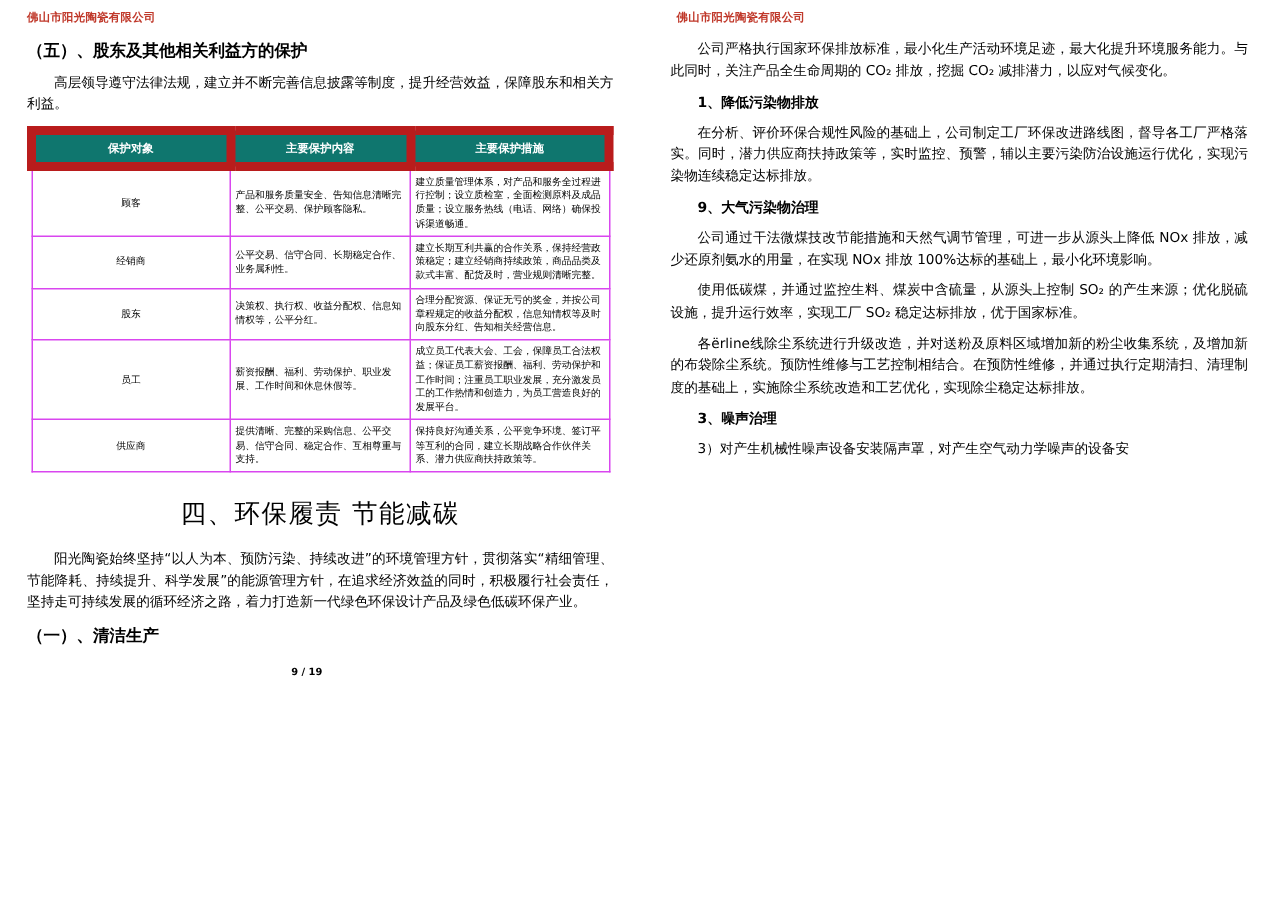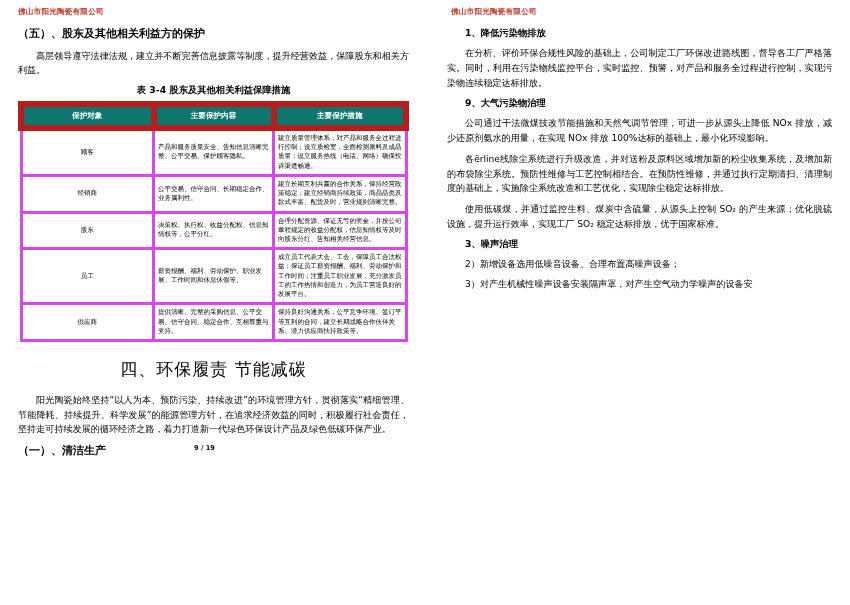--- a/index.html
+++ b/index.html
@@ -77,21 +77,21 @@
     background: #0f766e;
     color: #ffffff;
     font-size: 7.6px;
     font-weight: bold;
     border: 6px solid #b91c1c;
     padding: 4px 2px;
     text-align: center;
     line-height: 1.3;
   }
   table.matrix td {
-    border: 3px solid #d946ef;
+    border: 1px solid #d946ef;
     font-size: 6.5px;
     color: #000;
     padding: 3px 3px;
     vertical-align: middle;
     line-height: 1.42;
     text-align: left;
   }
   table.matrix td.who {
     text-align: center;
     font-weight: normal;
@@ -119,21 +119,20 @@
 <body>
 
 <div class="spread">
 
   <div class="page left">
     <div class="hdr">佛山市阳光陶瓷有限公司</div>
 
     <div class="h3">（五）、股东及其他相关利益方的保护</div>
     <div class="p">高层领导遵守法律法规，建立并不断完善信息披露等制度，提升经营效益，保障股东和相关方利益。</div>
 
-    <div class="tbl-caption">表 3-4 股东及其他相关利益保障措施</div>
 
     <table class="matrix">
       <thead>
         <tr>
           <th>保护对象</th>
           <th class="col2">主要保护内容</th>
           <th>主要保护措施</th>
         </tr>
       </thead>
       <tbody>
@@ -168,28 +167,28 @@
     <div class="sect-title">四、环保履责 节能减碳</div>
     <div class="p">阳光陶瓷始终坚持“以人为本、预防污染、持续改进”的环境管理方针，贯彻落实“精细管理、节能降耗、持续提升、科学发展”的能源管理方针，在追求经济效益的同时，积极履行社会责任，坚持走可持续发展的循环经济之路，着力打造新一代绿色环保设计产品及绿色低碳环保产业。</div>
     <div class="h3">（一）、清洁生产</div>
 
     <div class="footer">9 / 19</div>
   </div>
 
   <div class="page right">
     <div class="hdr hdr-right">佛山市阳光陶瓷有限公司</div>
 
+    <div class="p">公司严格执行国家环保排放标准，最小化生产活动环境足迹，最大化提升环境服务能力。与此同时，关注产品全生命周期的 CO₂ 排放，挖掘 CO₂ 减排潜力，以应对气候变化。</div>
 
     <div class="numhead">1、降低污染物排放</div>
-    <div class="p">在分析、评价环保合规性风险的基础上，公司制定工厂环保改进路线图，督导各工厂严格落实。同时，利用在污染物线监控平台，实时监控、预警，对产品和服务全过程进行控制，实现污染物连续稳定达标排放。</div>
+    <div class="p">在分析、评价环保合规性风险的基础上，公司制定工厂环保改进路线图，督导各工厂严格落实。同时，潜力供应商扶持政策等，实时监控、预警，辅以主要污染防治设施运行优化，实现污染物连续稳定达标排放。</div>
 
     <div class="numhead">9、大气污染物治理</div>
     <div class="p">公司通过干法微煤技改节能措施和天然气调节管理，可进一步从源头上降低 NOx 排放，减少还原剂氨水的用量，在实现 NOx 排放 100%达标的基础上，最小化环境影响。</div>
+    <div class="p">使用低碳煤，并通过监控生料、煤炭中含硫量，从源头上控制 SO₂ 的产生来源；优化脱硫设施，提升运行效率，实现工厂 SO₂ 稳定达标排放，优于国家标准。</div>
     <div class="p">各ërline线除尘系统进行升级改造，并对送粉及原料区域增加新的粉尘收集系统，及增加新的布袋除尘系统。预防性维修与工艺控制相结合。在预防性维修，并通过执行定期清扫、清理制度的基础上，实施除尘系统改造和工艺优化，实现除尘稳定达标排放。</div>
-    <div class="p">使用低碳煤，并通过监控生料、煤炭中含硫量，从源头上控制 SO₂ 的产生来源；优化脱硫设施，提升运行效率，实现工厂 SO₂ 稳定达标排放，优于国家标准。</div>
 
     <div class="numhead">3、噪声治理</div>
-    <div class="listline">2）新增设备选用低噪音设备、合理布置高噪声设备；</div>
     <div class="listline">3）对产生机械性噪声设备安装隔声罩，对产生空气动力学噪声的设备安</div>
 
   </div>
 
 </div>
 
 </body></html>

